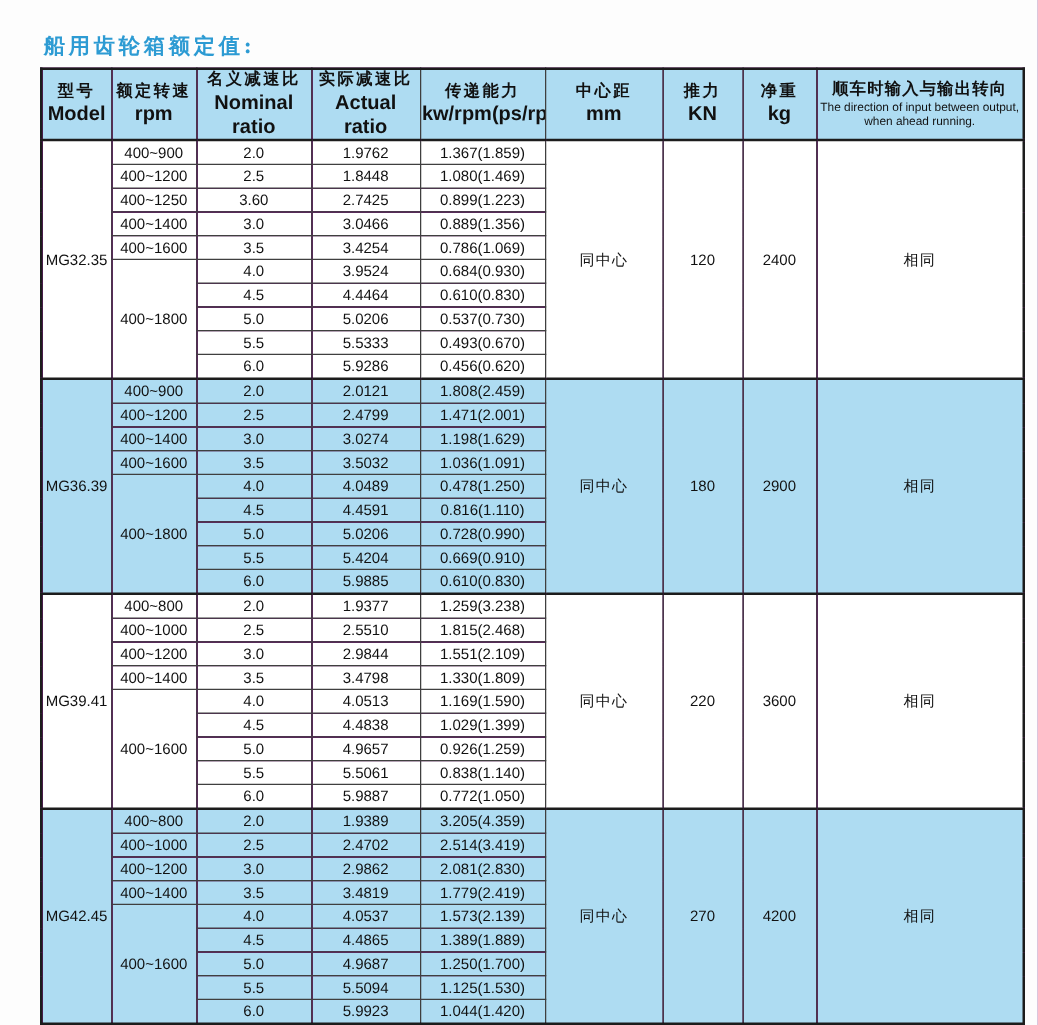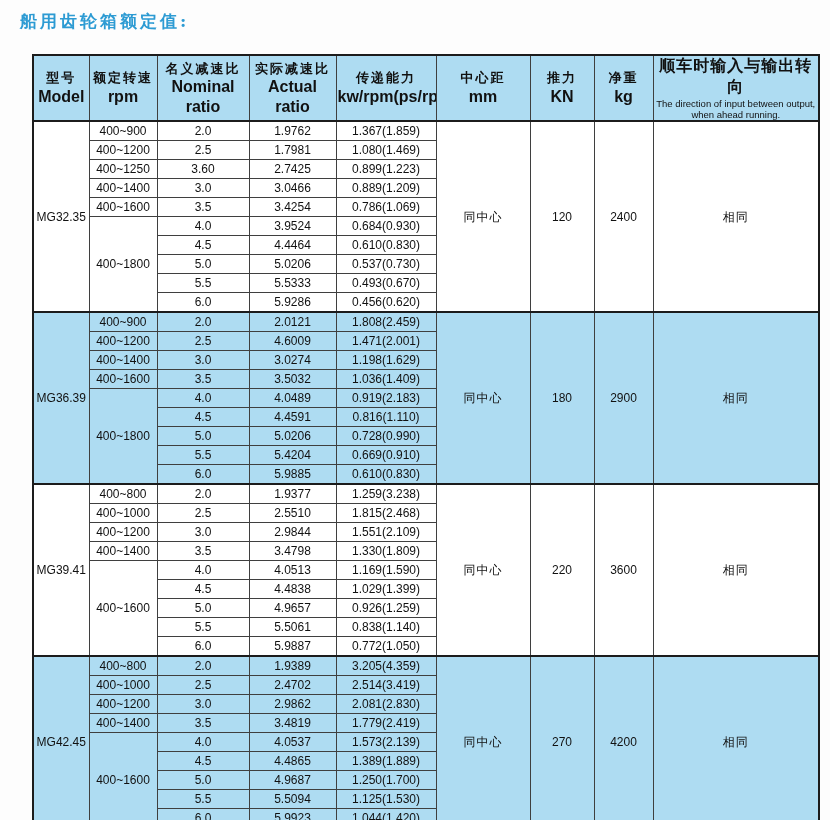--- a/index.html
+++ b/index.html
@@ -10,21 +10,21 @@
     --line-strong:#1c1c1c;
     --text:#111;
   }
   html,body{margin:0;padding:0;}
   body{
     width:830px;height:820px;background:#ffffff;overflow:hidden;
     font-family:"Liberation Sans","DejaVu Sans",sans-serif;color:var(--text);
   }
   .page{position:relative;width:830px;height:820px;background:#fdfdfd;}
   .title{
-    position:absolute;left:20px;top:10px;margin:0;
+    position:absolute;left:20px;top:10px;margin:15px;
     font-size:17px;font-weight:bold;letter-spacing:3px;
     color:var(--title-color);
     font-family:"DejaVu Serif","Liberation Serif",serif;
   }
   table.spec{
     position:absolute;left:32px;top:54px;width:788px;
     border-collapse:collapse;table-layout:fixed;
     border:2px solid var(--line-strong);
     background:#701a75;
   }
@@ -36,21 +36,21 @@
   thead th{
     background:var(--header-bg);
     height:40px;
     border-bottom:2px solid var(--line-strong);
   }
   .h-zh{
     font-size:13px;font-weight:bold;letter-spacing:2px;line-height:1.3;
     font-family:"DejaVu Serif","Liberation Serif",serif;
   }
   .h-en{font-size:16px;font-weight:bold;line-height:1.2;}
-  th.dir .h-zh{font-size:16px;letter-spacing:1px;}
+  th.dir .h-zh{font-size:13px;letter-spacing:1px;}
   th.dir .h-en{font-size:9.5px;font-weight:normal;line-height:1.2;}
   tbody td{height:18px;font-size:12px;line-height:1;background:#fff;}
   tbody tr.band td{background:var(--band-bg);}
   tbody tr.group-start td{border-top:2px solid var(--line-strong);margin-top:12px;}
   td.model-cell{font-size:12px;}
   td.zh-cell{
     font-size:12px;letter-spacing:1px;
     font-family:Liberation Sans, sans-serif;
   }
 </style>
@@ -119,34 +119,34 @@
           <td>1.9762</td>
           <td>1.367(1.859)</td>
           <td class="zh-cell" rowspan="10">同中心</td>
           <td rowspan="10">120</td>
           <td rowspan="10">2400</td>
           <td class="zh-cell" rowspan="10">相同</td>
         </tr>
         <tr>
           <td rowspan="1">400~1200</td>
           <td>2.5</td>
-          <td>1.7981</td>
+          <td>1.8448</td>
           <td>1.080(1.469)</td>
         </tr>
         <tr>
           <td rowspan="1">400~1250</td>
           <td>3.60</td>
           <td>2.7425</td>
           <td>0.899(1.223)</td>
         </tr>
         <tr>
           <td rowspan="1">400~1400</td>
           <td>3.0</td>
           <td>3.0466</td>
-          <td>0.889(1.209)</td>
+          <td>0.889(1.356)</td>
         </tr>
         <tr>
           <td rowspan="1">400~1600</td>
           <td>3.5</td>
           <td>3.4254</td>
           <td>0.786(1.069)</td>
         </tr>
         <tr>
           <td rowspan="5">400~1800</td>
           <td>4.0</td>
@@ -180,40 +180,40 @@
           <td>2.0121</td>
           <td>1.808(2.459)</td>
           <td class="zh-cell" rowspan="9">同中心</td>
           <td rowspan="9">180</td>
           <td rowspan="9">2900</td>
           <td class="zh-cell" rowspan="9">相同</td>
         </tr>
         <tr class=" band">
           <td rowspan="1">400~1200</td>
           <td>2.5</td>
-          <td>4.6009</td>
+          <td>2.4799</td>
           <td>1.471(2.001)</td>
         </tr>
         <tr class=" band">
           <td rowspan="1">400~1400</td>
           <td>3.0</td>
           <td>3.0274</td>
           <td>1.198(1.629)</td>
         </tr>
         <tr class=" band">
           <td rowspan="1">400~1600</td>
           <td>3.5</td>
           <td>3.5032</td>
-          <td>1.036(1.409)</td>
+          <td>1.036(1.091)</td>
         </tr>
         <tr class=" band">
           <td rowspan="5">400~1800</td>
           <td>4.0</td>
           <td>4.0489</td>
-          <td>0.919(2.183)</td>
+          <td>0.478(1.250)</td>
         </tr>
         <tr class=" band">
           <td>4.5</td>
           <td>4.4591</td>
           <td>0.816(1.110)</td>
         </tr>
         <tr class=" band">
           <td>5.0</td>
           <td>5.0206</td>
           <td>0.728(0.990)</td>

